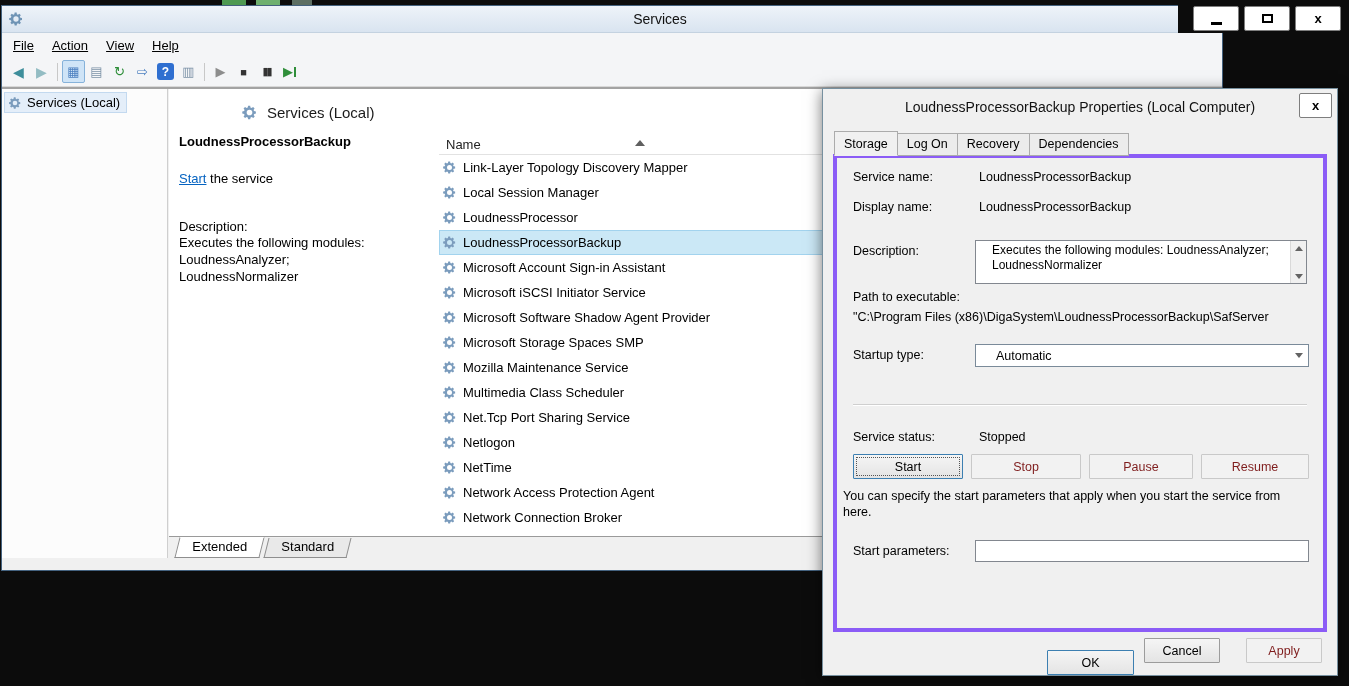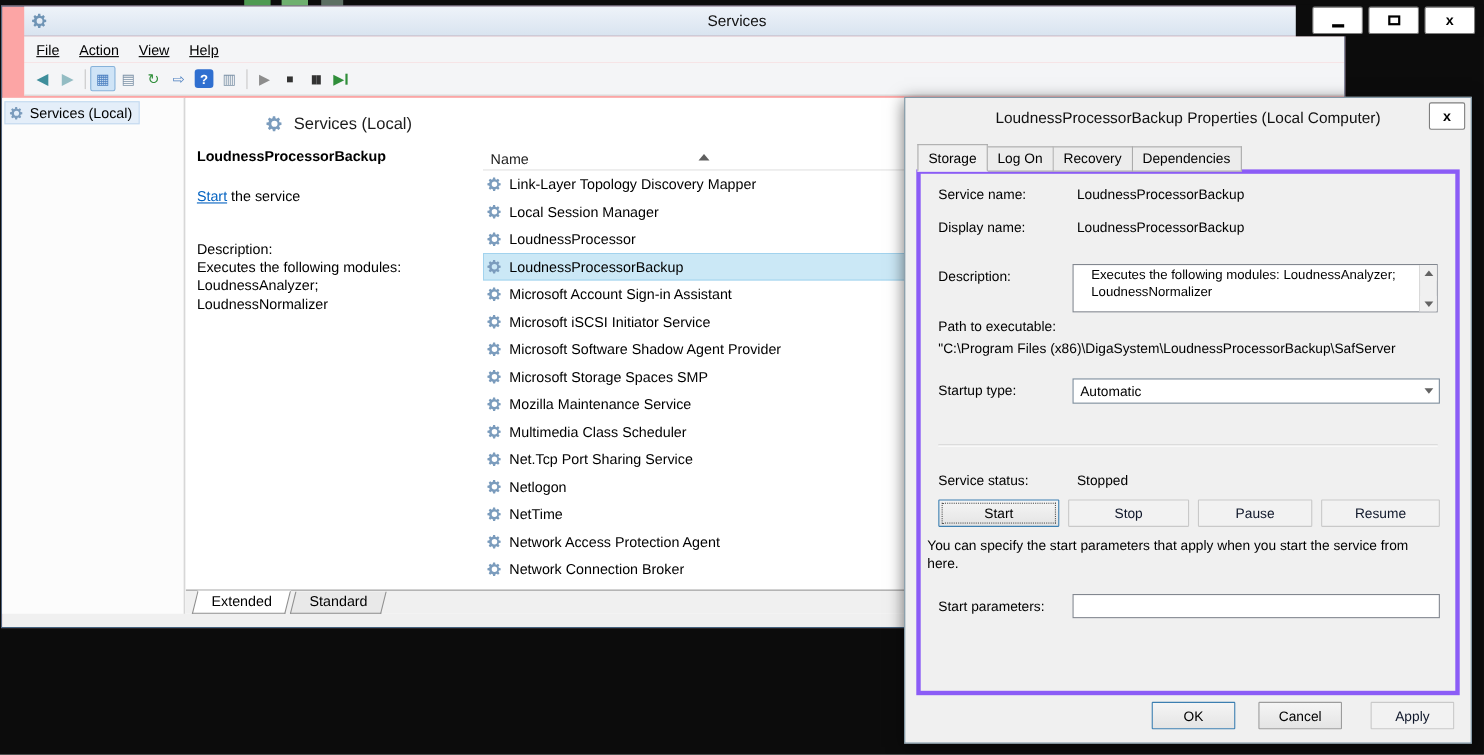--- a/index.html
+++ b/index.html
@@ -13,21 +13,21 @@
   .bg-captions { position:absolute; left:1178px; top:4px; width:171px; height:29px;
     background:#0c0c0c; display:flex; align-items:center; justify-content:flex-end;
     gap:5px; padding-right:8px; z-index:5; }
   .capbtn { width:46px; height:25px; background:#fff; border:1px solid #7e7e7e; border-radius:2px;
     display:flex; align-items:center; justify-content:center; font-weight:bold; font-size:13px; color:#000; cursor:default; }
   .cap-minbar { width:11px; height:3px; background:#000; margin-top:9px; }
   .cap-maxbox { width:11px; height:9px; border:2px solid #000; }
 
   
   .win { position:absolute; left:1px; top:5px; width:1222px; height:566px;
-    background:#fca5a5; border:1px solid #44627f; z-index:1;padding-left:20px; }
+    background:#a3a3a3; border:1px solid #44627f; z-index:1; }
   .win-title { height:27px; background:linear-gradient(#eef3f9,#d9e4f0);
     border-bottom:1px solid #c4d2e0; position:relative; display:flex; align-items:center; justify-content:center; font-size:14px; color:#111; }
   .win-title .ttl { position:relative; left:48px; }
   .win-title .wicon { position:absolute; left:6px; top:5px; }
 
   .menubar { height:24px; display:flex; align-items:center; background:#f4f5f7; font-size:13px; padding-left:2px; }
   .menubar span { padding:3px 9px; cursor:default;text-decoration:underline; }
 
   .toolbar { height:30px; display:flex; align-items:center; background:#f4f5f7; border-bottom:1px solid #d8d8d8; padding-left:5px; }
   .tb { width:23px; height:23px; display:flex; align-items:center; justify-content:center; font-size:13px; cursor:default; }
@@ -97,30 +97,30 @@
   .desc-text { flex:1; padding:2px 16px; font-size:12px; line-height:15px; overflow:hidden; }
   .desc-scroll { width:16px; display:flex; flex-direction:column; justify-content:space-between; background:#f0f0f0; border-left:1px solid #d9d9d9; }
   .sb { height:14px; display:flex; align-items:center; justify-content:center; background:#f0f0f0; cursor:default; }
   .tri-up { width:0; height:0; border-left:4px solid transparent; border-right:4px solid transparent; border-bottom:5px solid #636363; }
   .tri-down { width:0; height:0; border-left:4px solid transparent; border-right:4px solid transparent; border-top:5px solid #636363; }
 
   .path-val { position:absolute; left:16px; right:4px; top:152px; white-space:nowrap; overflow:hidden; }
 
   .combo { position:absolute; left:138px; top:186px; width:334px; height:23px; background:#fff;
     border:1px solid #7a8a99; display:flex; align-items:center; cursor:default; }
-  .combo .sel { flex:1; padding-left:6px; }
+  .combo .sel { flex:1; padding-left:20px; }
   .combo .dd { width:18px; height:100%; display:flex; align-items:center; justify-content:center; }
 
   .hsep { position:absolute; left:16px; right:16px; top:246px; height:2px; border-top:1px solid #cfcfcf; border-bottom:1px solid #ffffff; }
 
   .btn { position:absolute; height:25px; display:flex; align-items:center; justify-content:center;
     background:linear-gradient(#f5f5f5,#e4e4e4); border:1px solid #9c9c9c; border-radius:1px; font-size:12.5px; cursor:default; }
   .btn.primary { border-color:#3c7fb1; outline:1px dotted #555; outline-offset:-4px; }
   .btn.default { border-color:#3c7fb1; }
-  .btn.disabled { color:#0f172a; border-color:#c9c9c9; background:#f2f2f2; }
+  .btn.disabled { color:#7f1d1d; border-color:#c9c9c9; background:#f2f2f2; }
 
   .hint { position:absolute; left:6px; right:16px; top:330px; line-height:16px; }
 
   .txtin { position:absolute; left:138px; top:382px; width:334px; height:22px; background:#fff;
     border:1px solid #82878f; font-family:inherit; font-size:12.5px; padding:0 5px; }
 </style>
 </head>
 <body>
 
 <div class="screen">
@@ -378,18 +378,18 @@
       <div class="btn disabled" style="left:134px;top:296px;width:110px">Stop</div>
       <div class="btn disabled" style="left:252px;top:296px;width:104px">Pause</div>
       <div class="btn disabled" style="left:364px;top:296px;width:108px">Resume</div>
 
       <div class="hint">You can specify the start parameters that apply when you start the service from here.</div>
 
       <span class="lbl" style="left:16px;top:386px">Start parameters:</span>
       <input class="txtin" style="">
     </div>
 
-    <div class="btn default" style="left:224px;top:549px;width:76px">OK</div>
+    <div class="btn default" style="left:224px;top:561px;width:87px">OK</div>
     <div class="btn" style="left:321px;top:549px;width:76px">Cancel</div>
     <div class="btn disabled" style="left:423px;top:549px;width:76px">Apply</div>
   </div>
 
 </div>
 
 </body></html>

